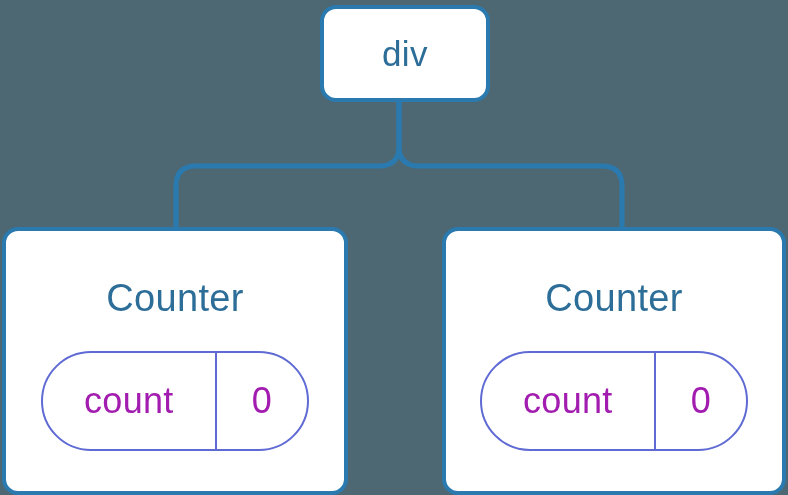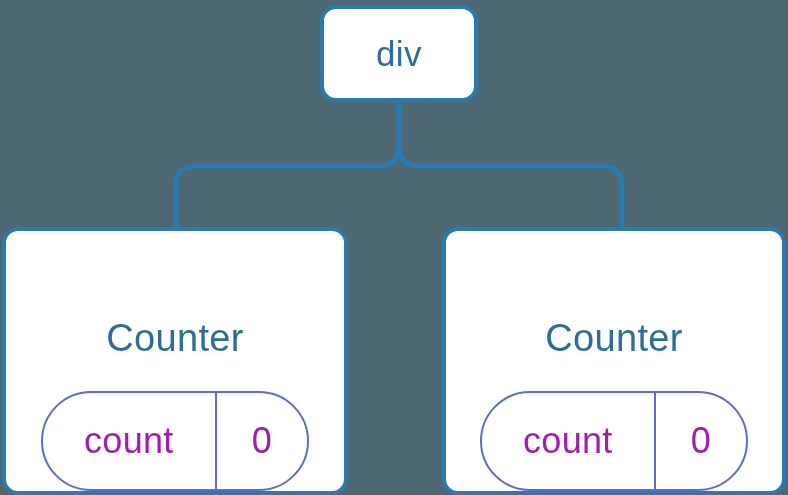--- a/index.html
+++ b/index.html
@@ -32,28 +32,27 @@
   }
 
   
   .node {
     position: absolute;
     box-sizing: border-box;
     background: #ffffff;
     border: 4px solid #2a7ab0;
     border-radius: 16px;
     z-index: 2;
-    justify-content: flex-end;
   }
 
   
   #node-root {
     left: 320px;
     top: 5px;
-    width: 158px;
+    width: 170px;
     height: 97px;
     display: flex;
     align-items: center;
     justify-content: center;
   }
   .root-label {
     color: #2d6e99;
     font-size: 35px;
     line-height: 1;
     letter-spacing: 0.5px;

